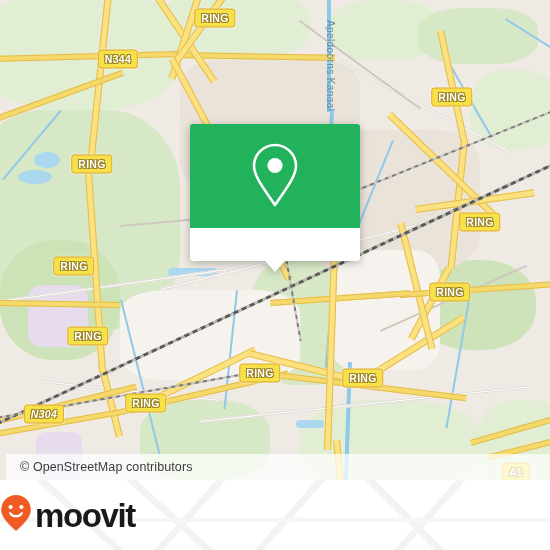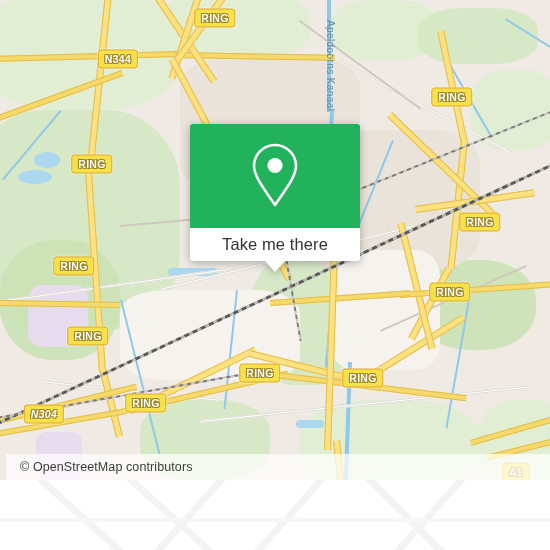--- a/index.html
+++ b/index.html
@@ -366,21 +366,20 @@
   <div class="card">
     <div class="card-top">
       <span>
         <svg width="56" height="70" viewBox="0 0 56 70" fill="none" aria-hidden="true">
           <path d="M28 4 C16.4 4 7 13.4 7 25 C7 34 14 44 28 64 C42 44 49 34 49 25 C49 13.4 39.6 4 28 4 Z" stroke="#ffffff" stroke-width="2.6" fill="none" stroke-linejoin="round"></path>
           <circle cx="28" cy="24.5" r="7.6" fill="#ffffff"></circle>
         </svg>
       </span>
     </div>
     <div class="card-bottom">
-      <span class="cta">Take me there</span>
       <div class="card-tail"></div>
     </div>
   </div>
 
   <div class="footer">
     <span class="footer-watermark">
       <svg width="550" height="70" viewBox="0 0 550 70" aria-hidden="true">
         <g stroke="#e9e9e9" stroke-width="7" fill="none">
           <path d="M30 -10 L130 80"></path>
           <path d="M120 -10 L220 80"></path>
@@ -389,15 +388,26 @@
           <path d="M360 -10 L450 80"></path>
           <path d="M470 -10 L390 80"></path>
         </g>
         <g stroke="#eeeeee" stroke-width="4" fill="none">
           <path d="M0 40 L550 40"></path>
         </g>
       </svg>
     </span>
 
 
+    <span class="brand">
+      <span class="brand-mark">
+        <svg width="32" height="38" viewBox="0 0 32 38" aria-hidden="true">
+          <path d="M16 1 C7.8 1 1.2 7.6 1.2 15.8 C1.2 23 8 30 16 37 C24 30 30.8 23 30.8 15.8 C30.8 7.6 24.2 1 16 1 Z" fill="#ef5b25"></path>
+          <circle cx="10.6" cy="13" r="2.1" fill="#ffffff"></circle>
+          <circle cx="21.4" cy="13" r="2.1" fill="#ffffff"></circle>
+          <path d="M10.2 19.2 C12.2 23.2 19.8 23.2 21.8 19.2" stroke="#ffffff" stroke-width="2.2" fill="none" stroke-linecap="round"></path>
+        </svg>
+      </span>
+      <span class="brand-text">moovit</span>
+    </span>
   </div>
 
 </div>
 
 </body></html>

